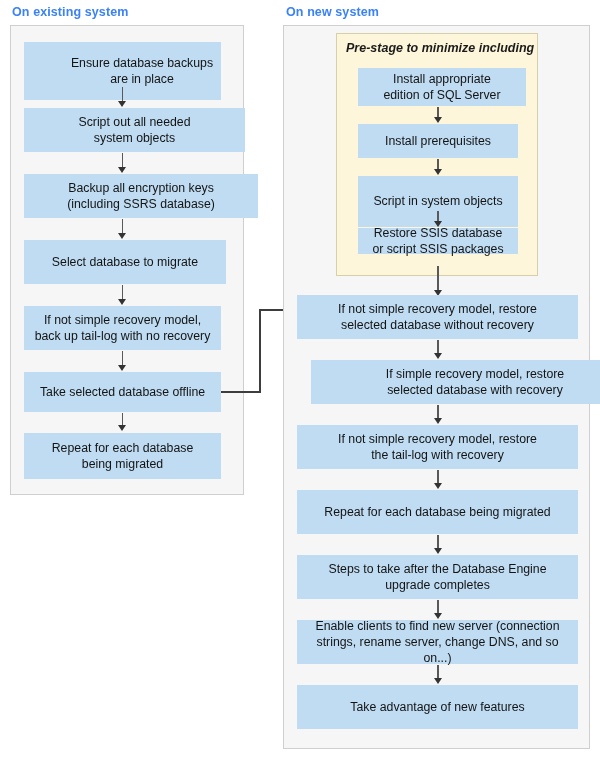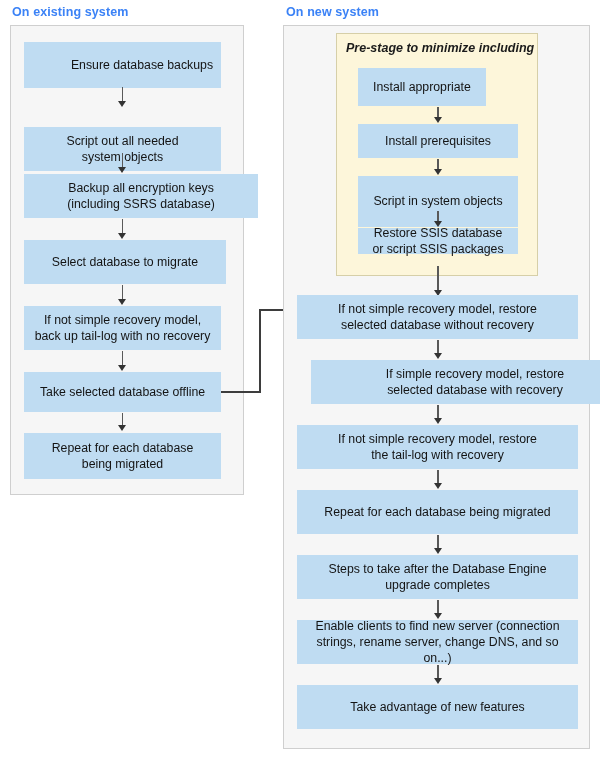--- a/index.html
+++ b/index.html
@@ -116,29 +116,30 @@
 </head>
 <body>
 
 <div class="diagram">
 
   <div class="col-title" id="title-left">On existing system</div>
   <div class="col-title" id="title-right">On new system</div>
 
   <div class="panel" id="panel-left"></div>
 
-  <div class="node" style="left:24px; top:42px; width:197px; height:46px;padding-left:45px;">
+  <div class="node" style="left:24px; top:42px; width:197px; height:58px;padding-left:45px;">
     <span>
       <span>Ensure database backups</span>
+      <span>are in place</span>
     </span>
   </div>
   <div class="arrow-v" style="left:121.7px; top:87px; height:15px;"></div>
   <div class="arrow-head-down" style="left:118px; top:101px;"></div>
 
-  <div class="node" style="left:24px; top:108px; width:197px; height:44px;margin-top:19px;">
+  <div class="node" style="left:24px; top:108px; width:221px; height:44px;">
     <span>
       <span>Script out all needed</span>
       <span>system objects</span>
     </span>
   </div>
   <div class="arrow-v" style="left:121.7px; top:153px; height:15px;"></div>
   <div class="arrow-head-down" style="left:118px; top:167px;"></div>
 
   <div class="node" style="left:24px; top:174px; width:234px; height:44px;text-align:center;">
     <span>
@@ -184,23 +185,24 @@
   <div id="conn-h1"></div>
   <div id="conn-v1"></div>
   <div id="conn-h2"></div>
   <div id="conn-head"></div>
 
   <div class="panel" id="panel-right"></div>
 
   <div id="prestage-group"></div>
   <div id="prestage-label">Pre-stage to minimize including</div>
 
-  <div class="node" style="left:358px; top:68px; width:128px; height:38px;">
+  <div class="node" style="left:358px; top:68px; width:168px; height:38px;">
     <span>
       <span>Install appropriate</span>
+      <span>edition of SQL Server</span>
     </span>
   </div>
   <div class="arrow-v" style="left:437.2px; top:107px; height:11px;"></div>
   <div class="arrow-head-down" style="left:433.5px; top:117px;"></div>
 
   <div class="node" style="left:358px; top:124px; width:160px; height:34px;">
     <span>
       <span>Install prerequisites</span>
     </span>
   </div>

